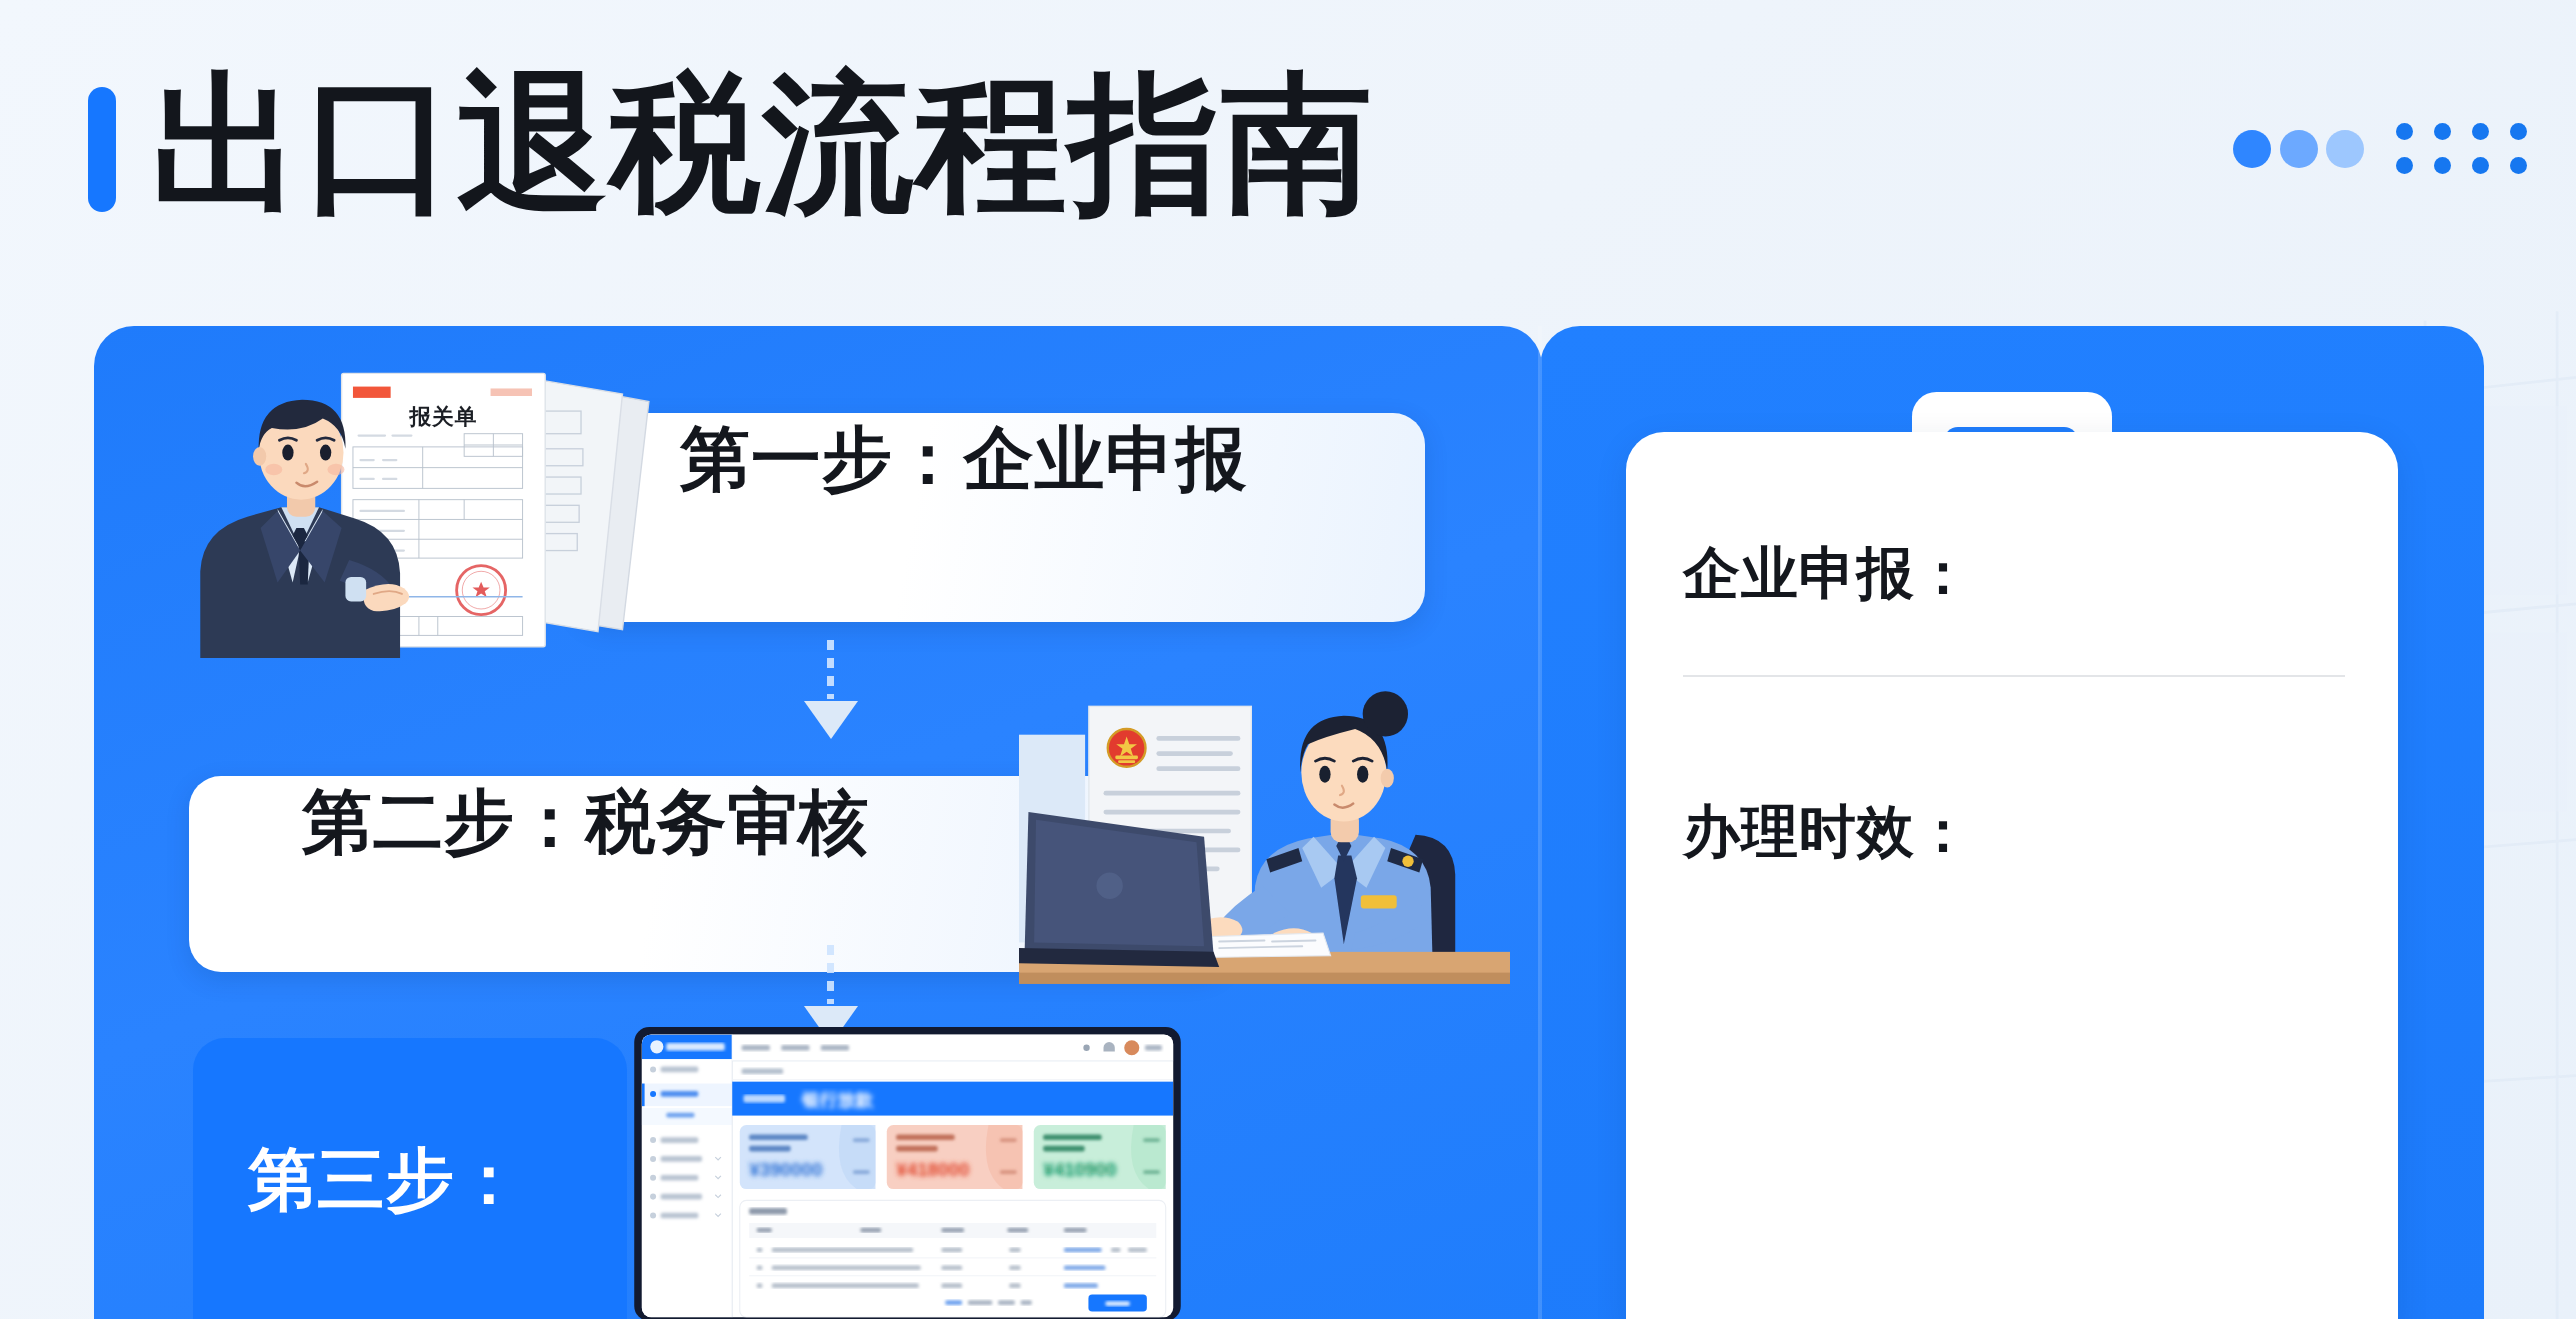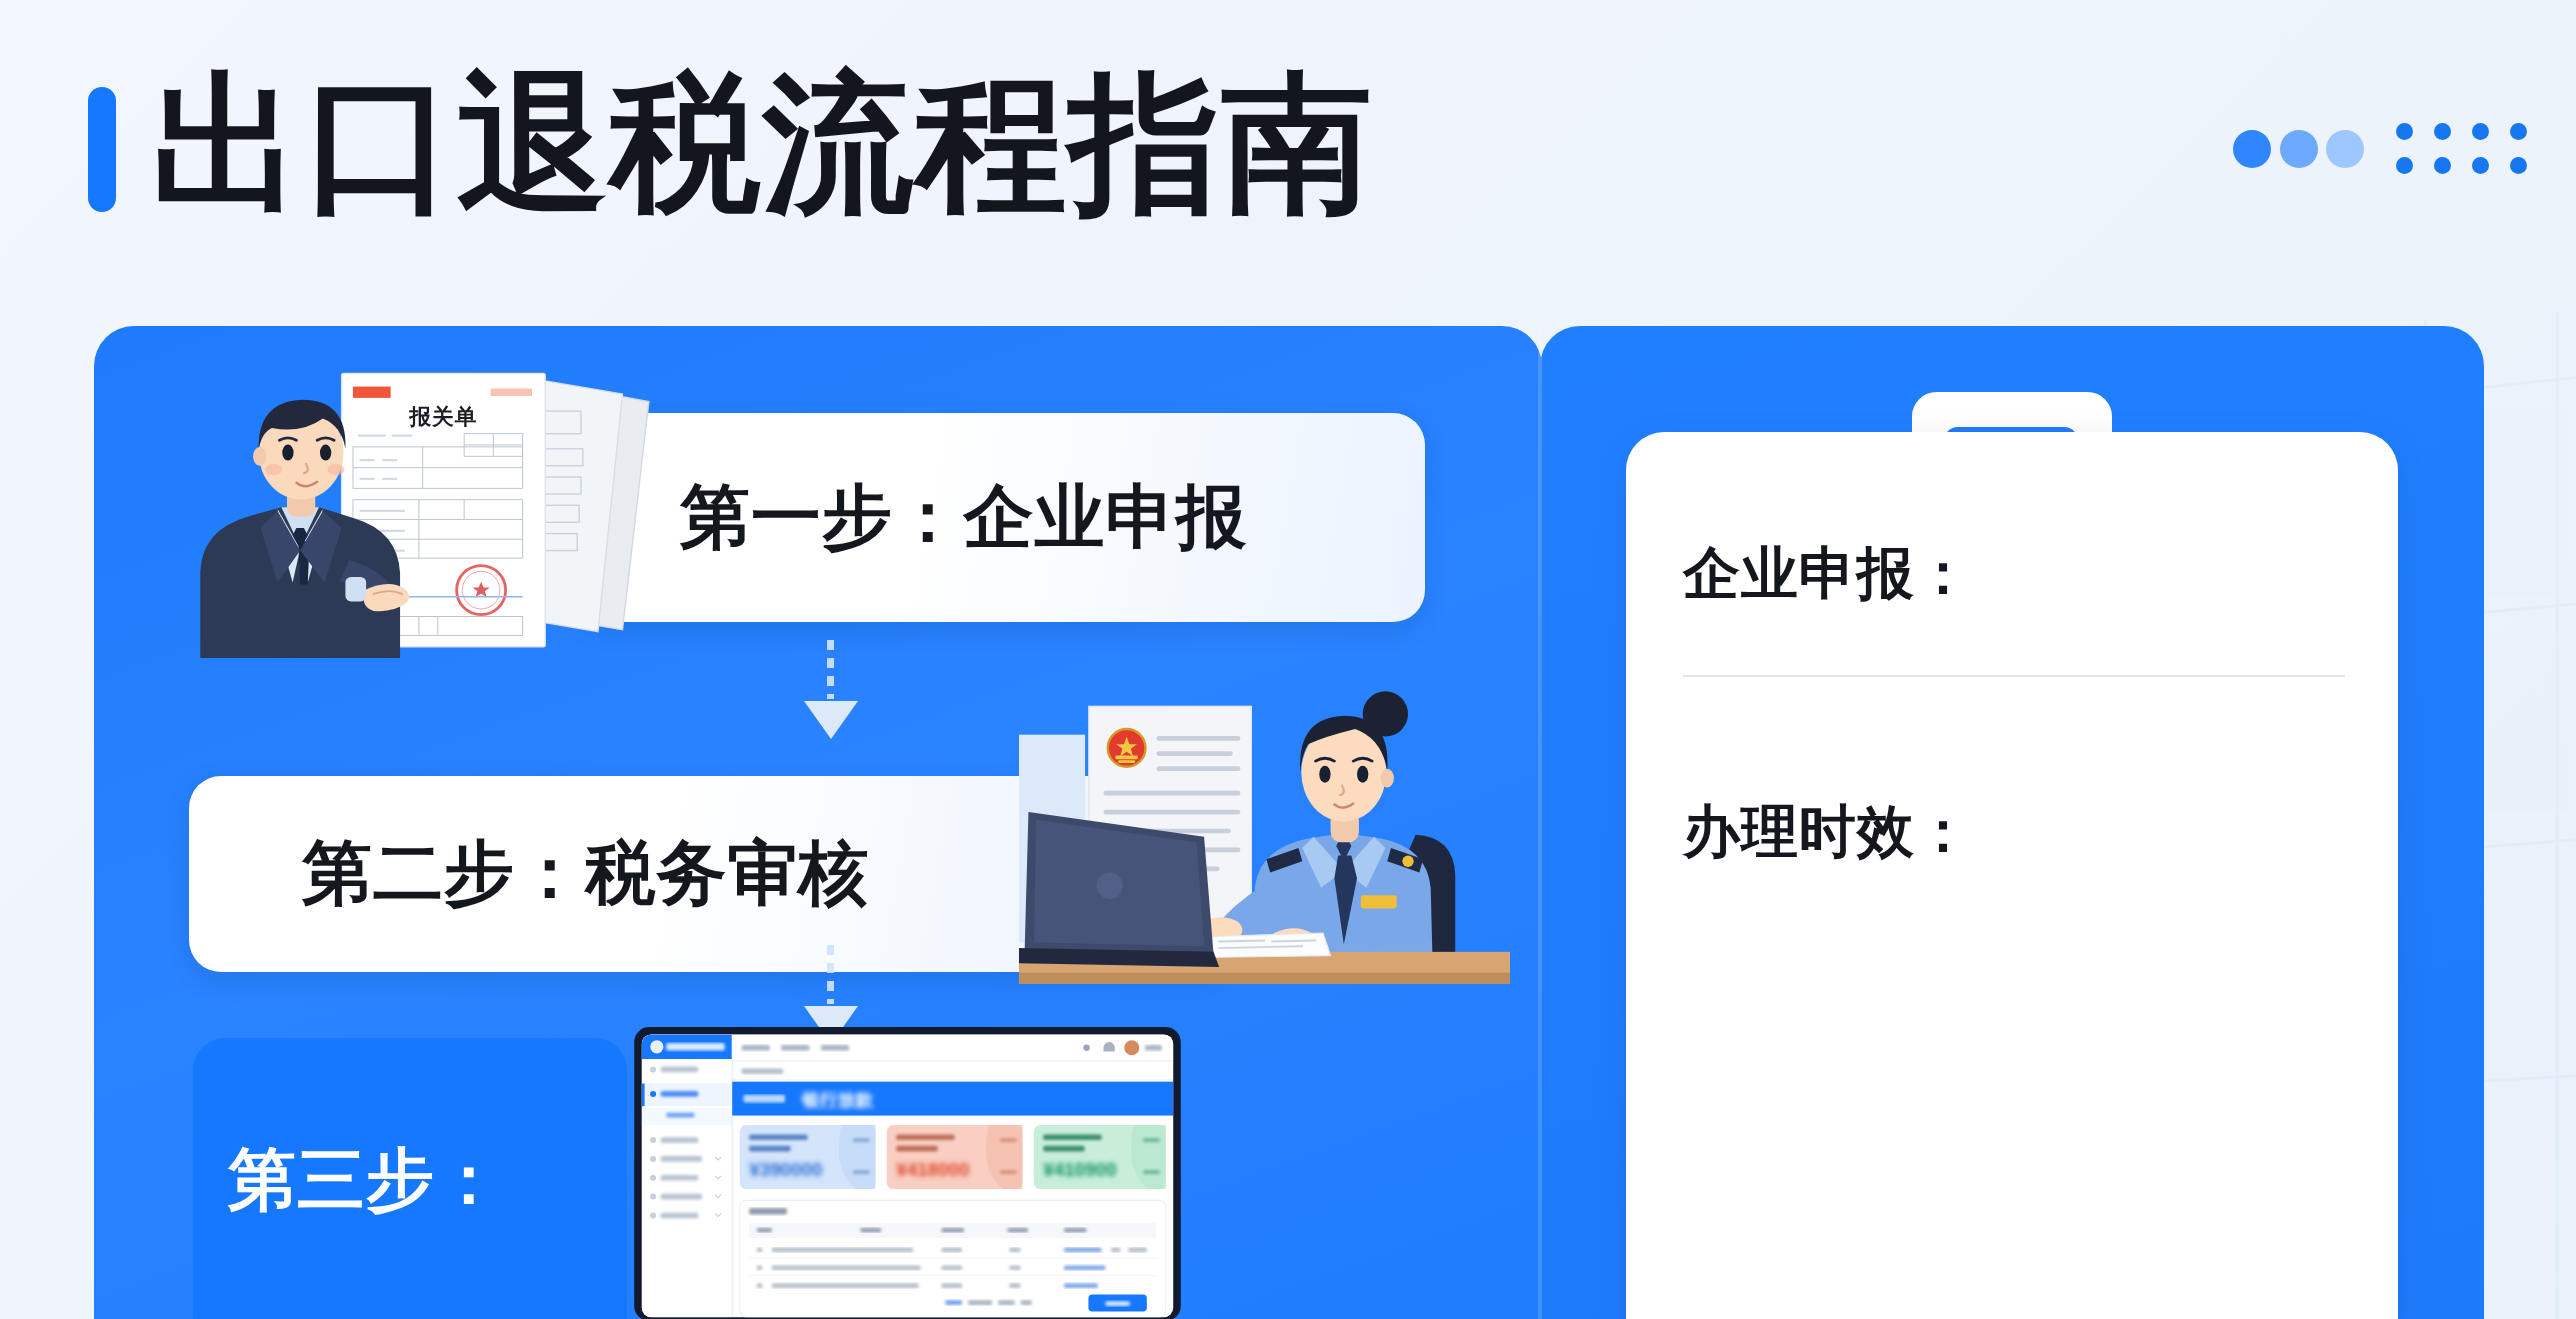--- a/index.html
+++ b/index.html
@@ -50,21 +50,21 @@
     overflow: hidden;
   }
   .panel-seam {
     position: absolute; left: 1538px; top: 326px; width: 3.8px; height: 1000px;
     background: rgba(255,255,255,.16);
   }
 
   
   .step-card {
     position: absolute; border-radius: 32px;
-    display: flex; align-items: center;
+    display: flex; align-items: flex-start;
   }
   .step-1 {
     left: 576px; top: 413px; width: 849px; height: 209px;
     background: linear-gradient(100deg, #ffffff 0%, #ffffff 40%, #eaf3fe 100%);
     box-shadow: 0 7.5px 24.5px rgba(5,42,92,.14);
   }
   .step-2 {
     left: 189px; top: 736px; width: 1038px; height: 196px;
     background: linear-gradient(100deg, #ffffff 0%, #ffffff 45%, #e9f2fe 100%);
     box-shadow: 0 7.5px 24.5px rgba(5,42,92,.14);
@@ -73,21 +73,21 @@
   .step-3 {
     left: 193px; top: 1038px; width: 434px; height: 281px;
     background: #1677ff; border-radius: 32px 32px 0 0;
   }
   .step-label {
     font-size: 70px; font-weight: 900; color: #14171d;
     letter-spacing: 0.9px; white-space: nowrap;
   }
   .step-1 .step-label { margin-left: 104px; }
   .step-2 .step-label { margin-left: 113px; }
-  .step-3 { flex-direction: column; align-items: flex-start; justify-content: center; padding-left: 35px; }
+  .step-3 { flex-direction: column; align-items: flex-start; justify-content: center; padding-left: 55px; }
   .step-3 .step-label { color: #ffffff; font-size: 68px; line-height: 92px; }
 
   
   .connector { position: absolute; width: 57px; }
   .connector .dash {
     margin: 0 auto; width: 6.6px; height: 59px;
     background-image: linear-gradient(#cfe4ff 0 58%, transparent 58% 100%);
     background-size: 6.6px 18px; background-repeat: repeat-y;
     opacity: .92;
   }

